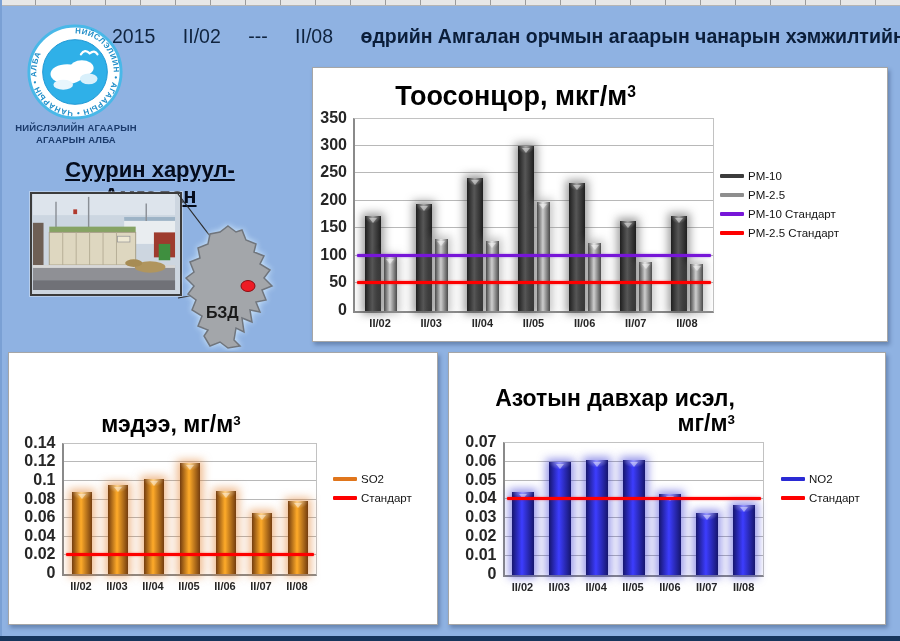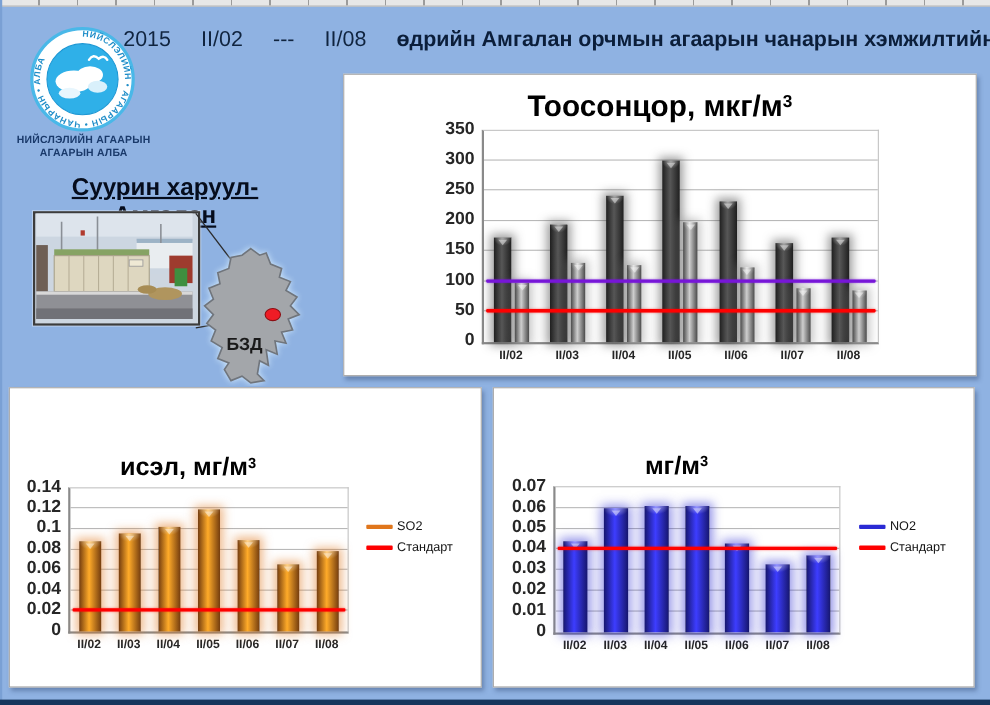--- a/index.html
+++ b/index.html
@@ -216,27 +216,45 @@
     <div class="xaxis">
         <span>II/02</span>
         <span>II/03</span>
         <span>II/04</span>
         <span>II/05</span>
         <span>II/06</span>
         <span>II/07</span>
         <span>II/08</span>
       </div>
   </div>
+  <div class="legend">
+      <div class="leg-item">
+        <span class="leg-swatch" style="background: rgb(60, 60, 60);"></span>
+        <span class="leg-label">PM-10</span>
+      </div>
+      <div class="leg-item">
+        <span class="leg-swatch" style="background: rgb(142, 142, 142);"></span>
+        <span class="leg-label">PM-2.5</span>
+      </div>
+      <div class="leg-item">
+        <span class="leg-swatch" style="background: rgb(119, 22, 216);"></span>
+        <span class="leg-label">PM-10 Стандарт</span>
+      </div>
+      <div class="leg-item">
+        <span class="leg-swatch" style="background: rgb(254, 0, 0);"></span>
+        <span class="leg-label">PM-2.5 Стандарт</span>
+      </div>
+    </div>
 </div>
 
 <div class="panel" id="panel-so2">
   <div class="chart-col">
     <div class="chart-title">
       <br>
-      <span>исэл, мг/м</span><span class="sup">3</span>
+      <span>мэдээ, мг/м</span><span class="sup">3</span>
     </div>
     <div class="chart-body">
       <div class="yaxis">
           <div class="ytick" style="bottom: 0%;">0</div>
           <div class="ytick" style="bottom: 14.2857%;">0.02</div>
           <div class="ytick" style="bottom: 28.5714%;">0.04</div>
           <div class="ytick" style="bottom: 42.8571%;">0.06</div>
           <div class="ytick" style="bottom: 57.1429%;">0.08</div>
           <div class="ytick" style="bottom: 71.4286%;">0.1</div>
           <div class="ytick" style="bottom: 85.7143%;">0.12</div>
@@ -293,21 +311,21 @@
       <div class="leg-item">
         <span class="leg-swatch" style="background: rgb(254, 0, 0);"></span>
         <span class="leg-label">Стандарт</span>
       </div>
     </div>
 </div>
 
 <div class="panel" id="panel-no2">
   <div class="chart-col">
     <div class="chart-title">
-      <br>
+      <span>Азотын давхар исэл,</span><br>
       <span>мг/м</span><span class="sup">3</span>
     </div>
     <div class="chart-body">
       <div class="yaxis">
           <div class="ytick" style="bottom: 0%;">0</div>
           <div class="ytick" style="bottom: 14.2857%;">0.01</div>
           <div class="ytick" style="bottom: 28.5714%;">0.02</div>
           <div class="ytick" style="bottom: 42.8571%;">0.03</div>
           <div class="ytick" style="bottom: 57.1429%;">0.04</div>
           <div class="ytick" style="bottom: 71.4286%;">0.05</div>

